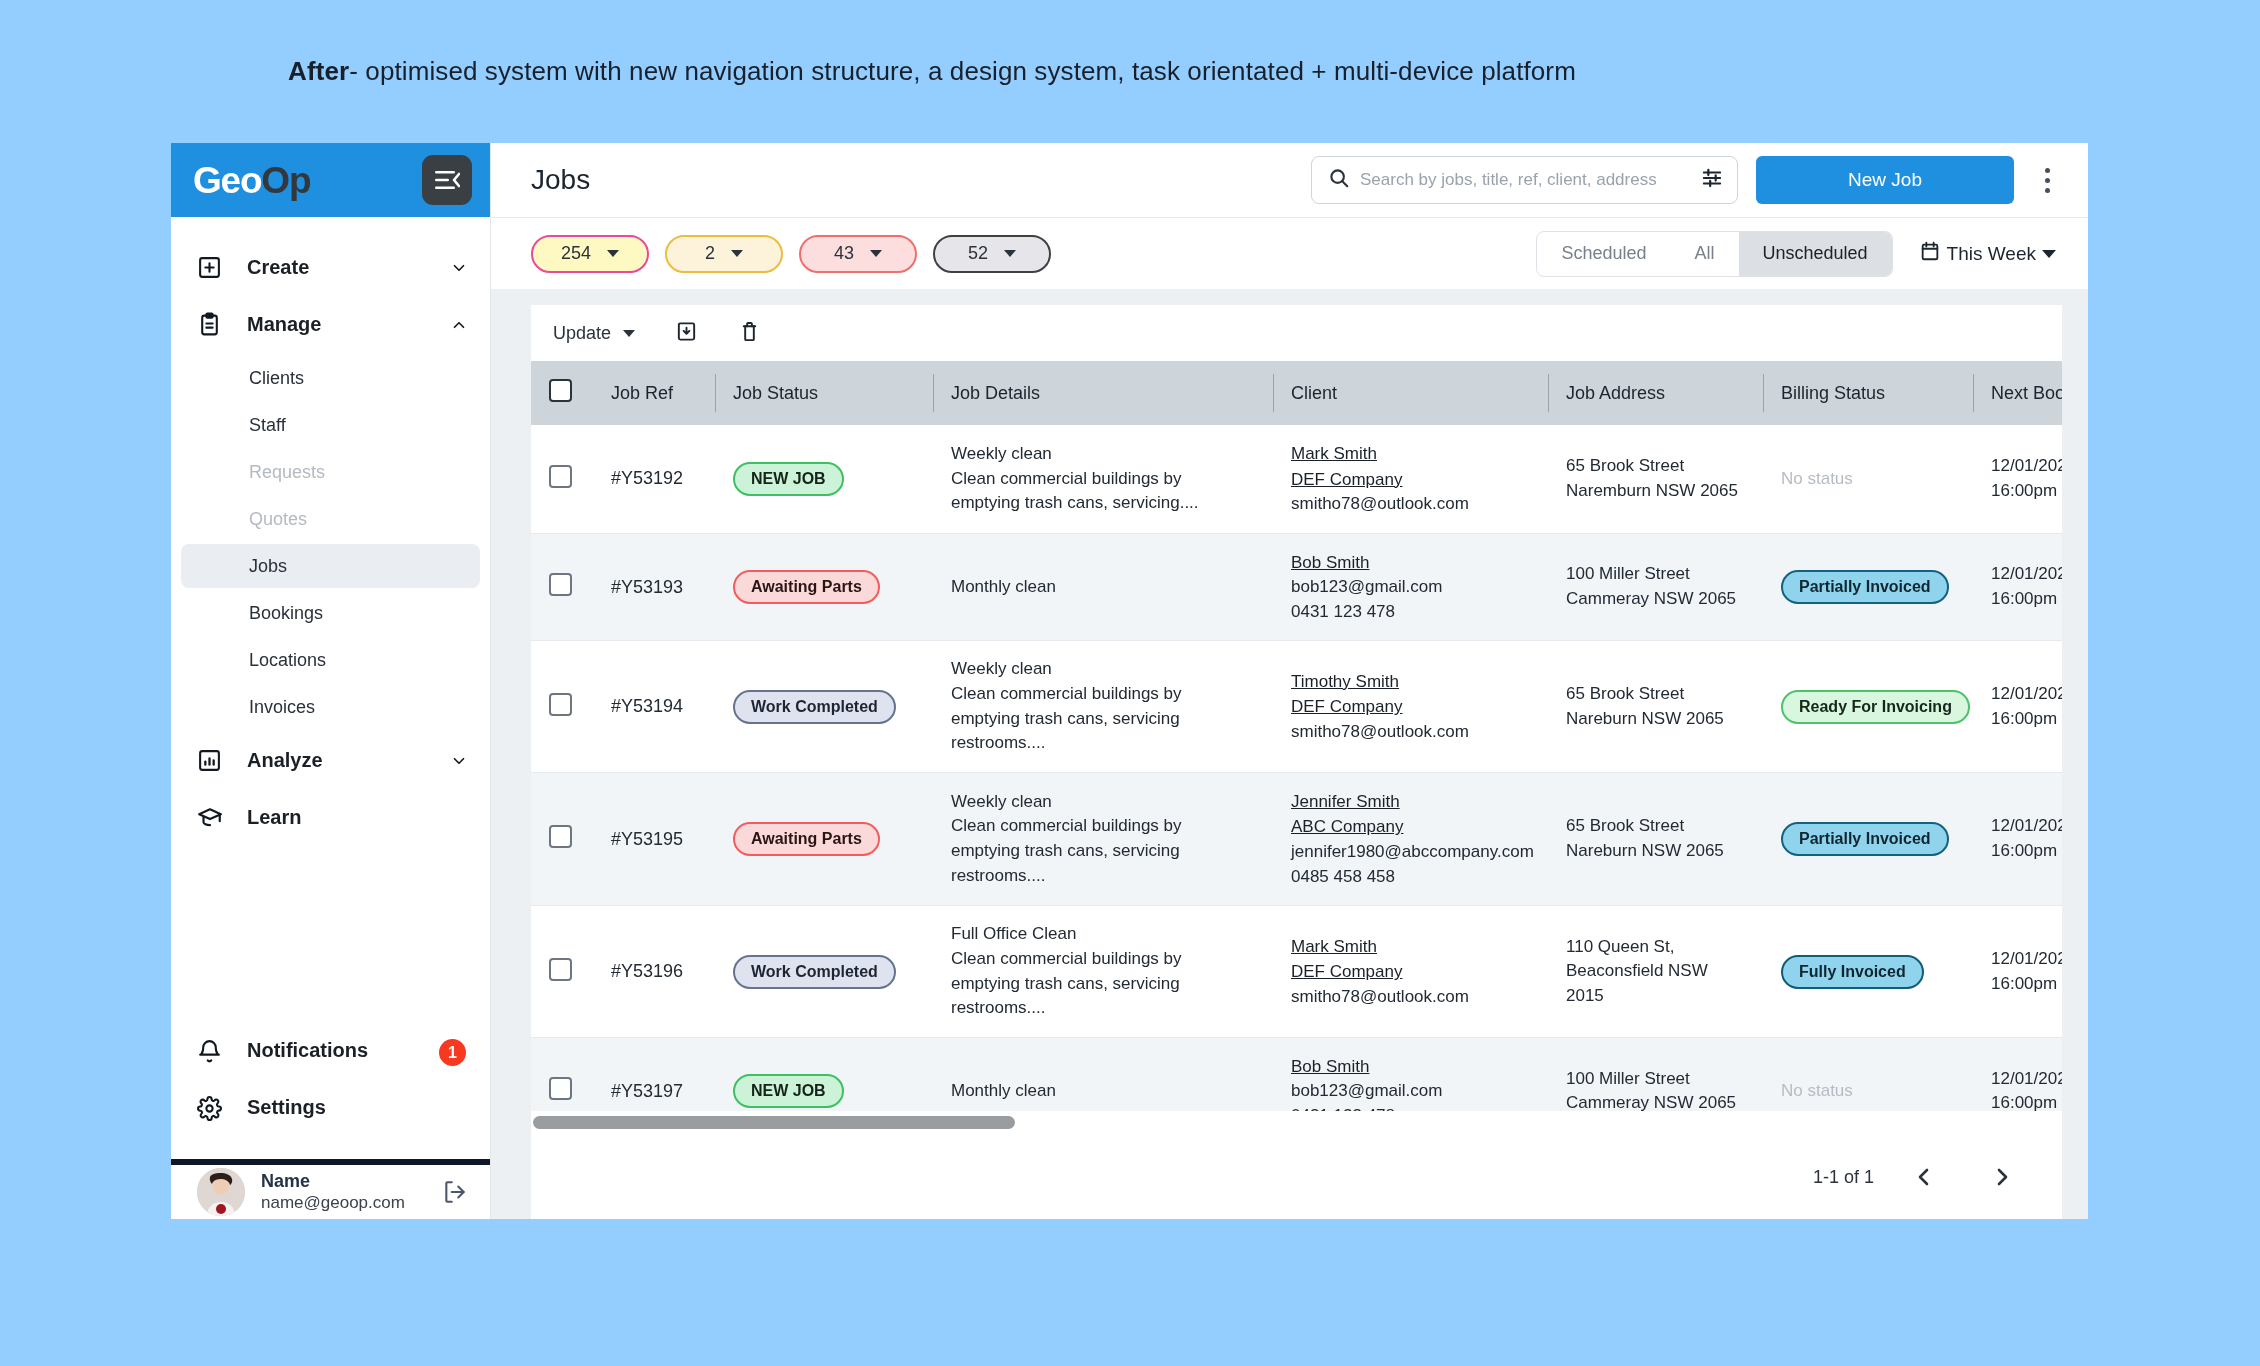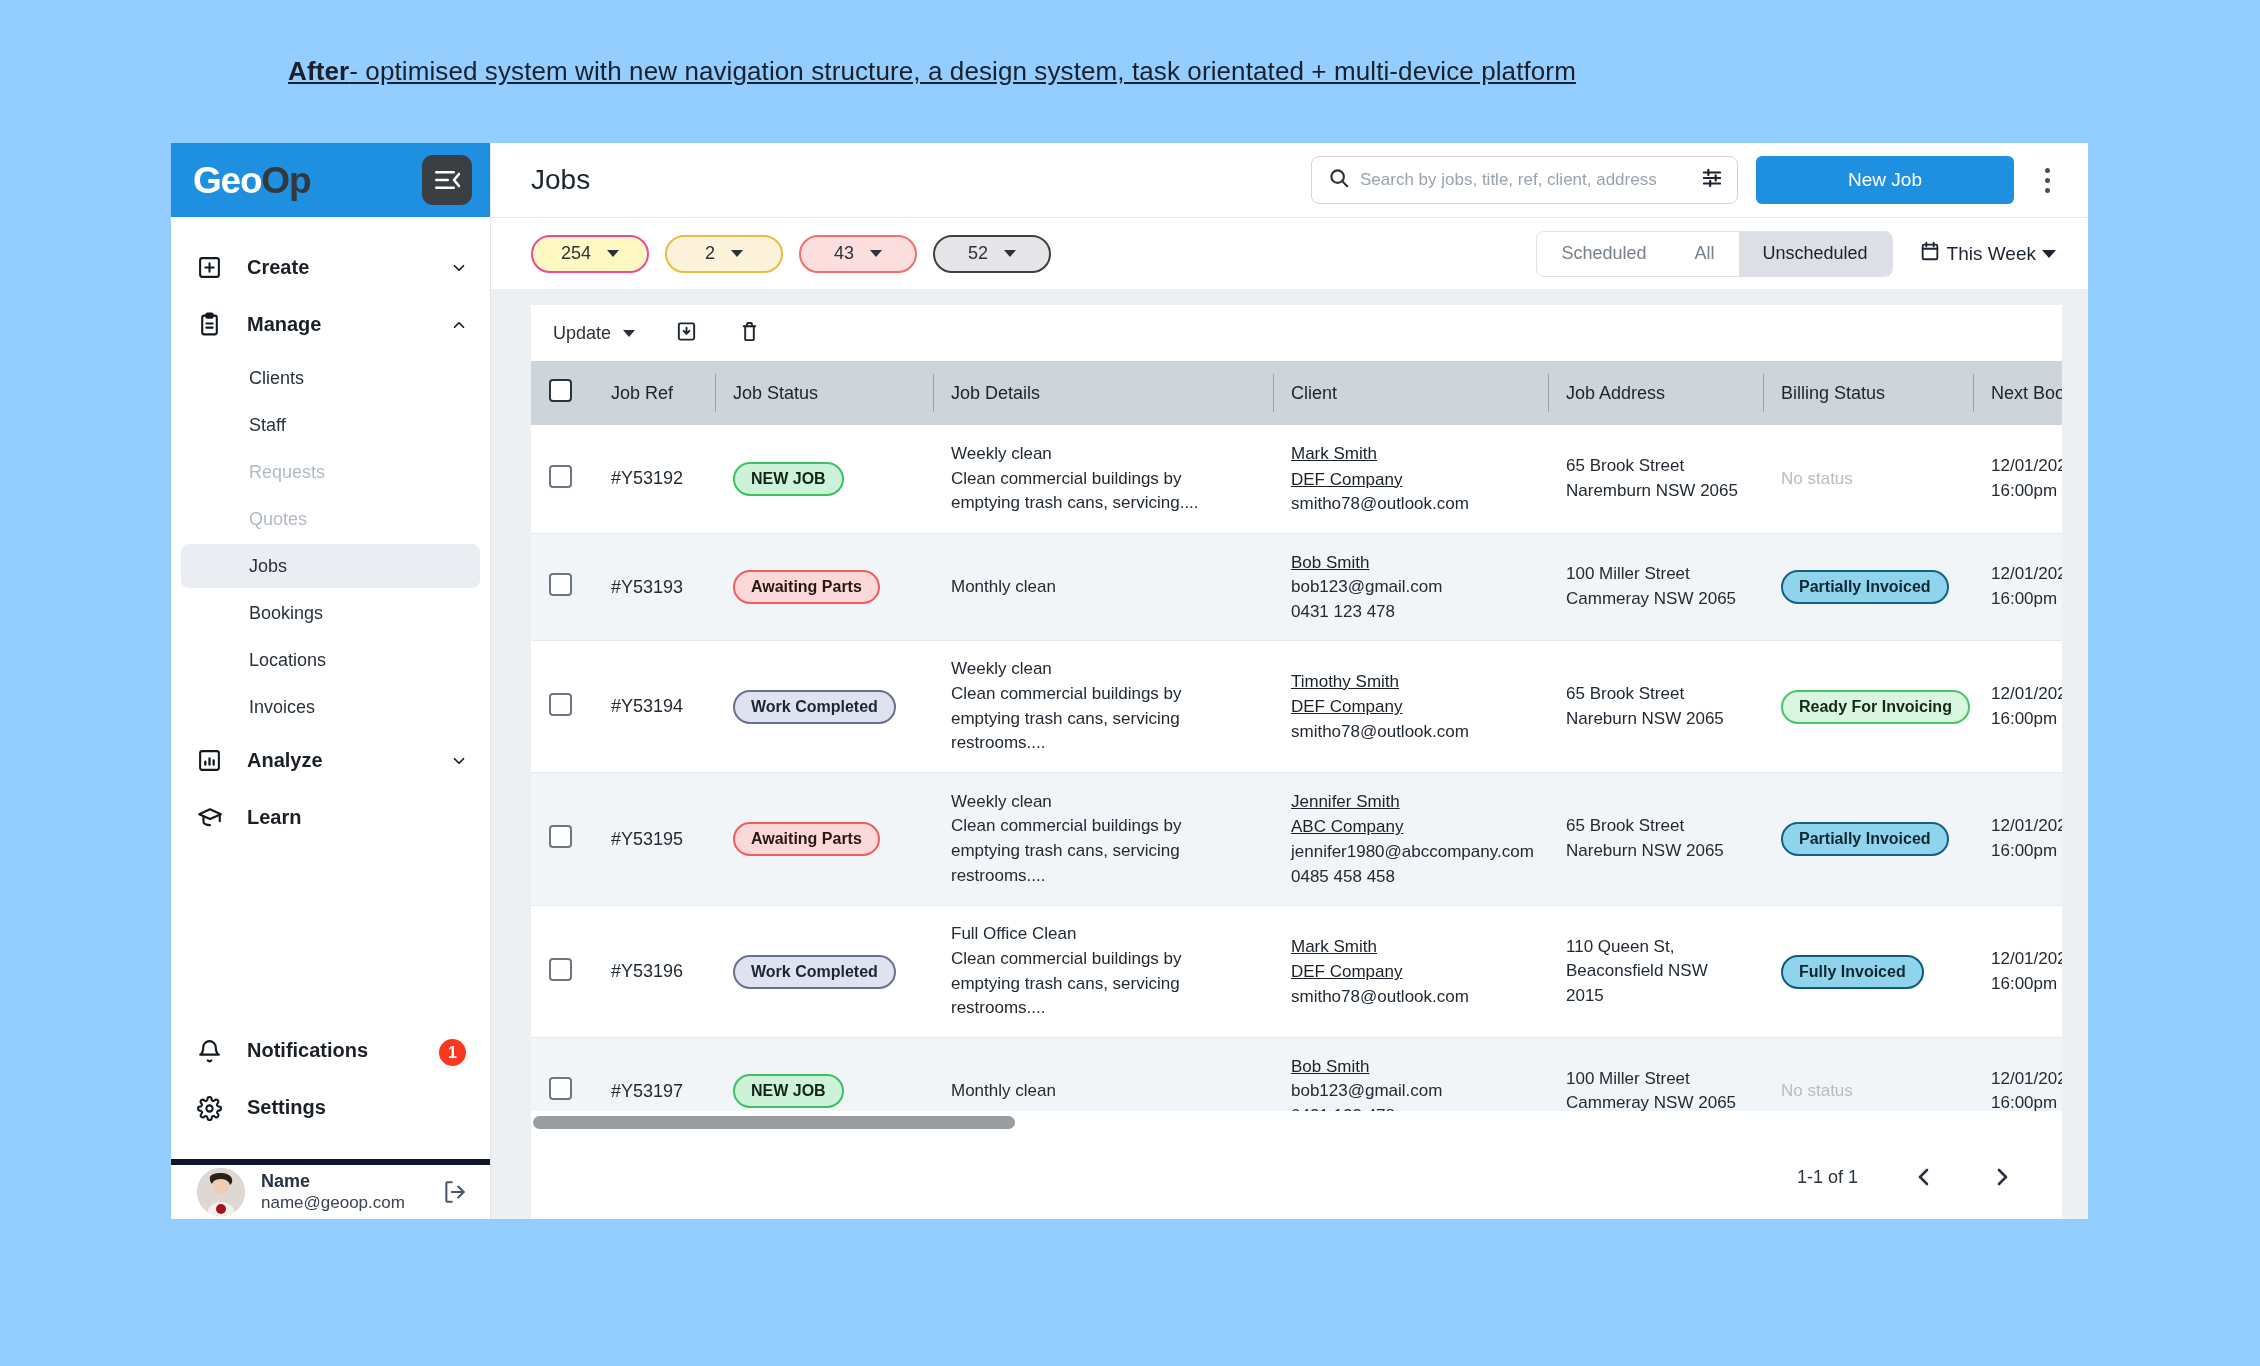--- a/index.html
+++ b/index.html
@@ -7,21 +7,21 @@
     width: 2260px; height: 1366px;
     background: #94cdff;
     font-family: "Liberation Sans", sans-serif;
     overflow: hidden;
   }
 
   
   .caption {
     position: absolute; top: 0; left: 0; width: 1864px; height: 143px;
     display: flex; align-items: center; justify-content: center;
-    font-size: 26px; color: #17202b; letter-spacing: 0.1px; text-decoration: underline;
+    font-size: 26px; color: #17202b; letter-spacing: 0.1px;
   }
   .caption b { font-weight: 700; }
   .caption span { font-weight: 400; }
 
   
   .app {
     position: absolute; left: 171px; top: 143px;
     width: 1917px; height: 1076px;
     background: #ffffff;
     display: flex;
@@ -202,21 +202,21 @@
   .nostatus { color: #b6bcc3; font-size: 17px; }
 
   .scrollbar-track { height: 24px; background: #fff; position: relative; flex: 0 0 24px; }
   .scrollbar-thumb {
     position: absolute; left: 2px; top: 5px; height: 13px; width: 482px;
     background: #9a9da0; border-radius: 7px;
   }
 
   .cardfoot {
     height: 84px; display: flex; align-items: center; justify-content: flex-end;
-    gap: 54px; padding-right: 48px; background: #fff; flex: 0 0 84px;
+    gap: 38px; padding-right: 48px; background: #fff; flex: 0 0 84px;
   }
   .pginfo { font-size: 18px; color: #2b323b; }
   .pgarrows { display: flex; align-items: center; gap: 54px; }
   .pgbtn { cursor: pointer; display: flex; }
 </style>
 </head>
 <body>
 
 <div class="caption">
   <b>After</b>

